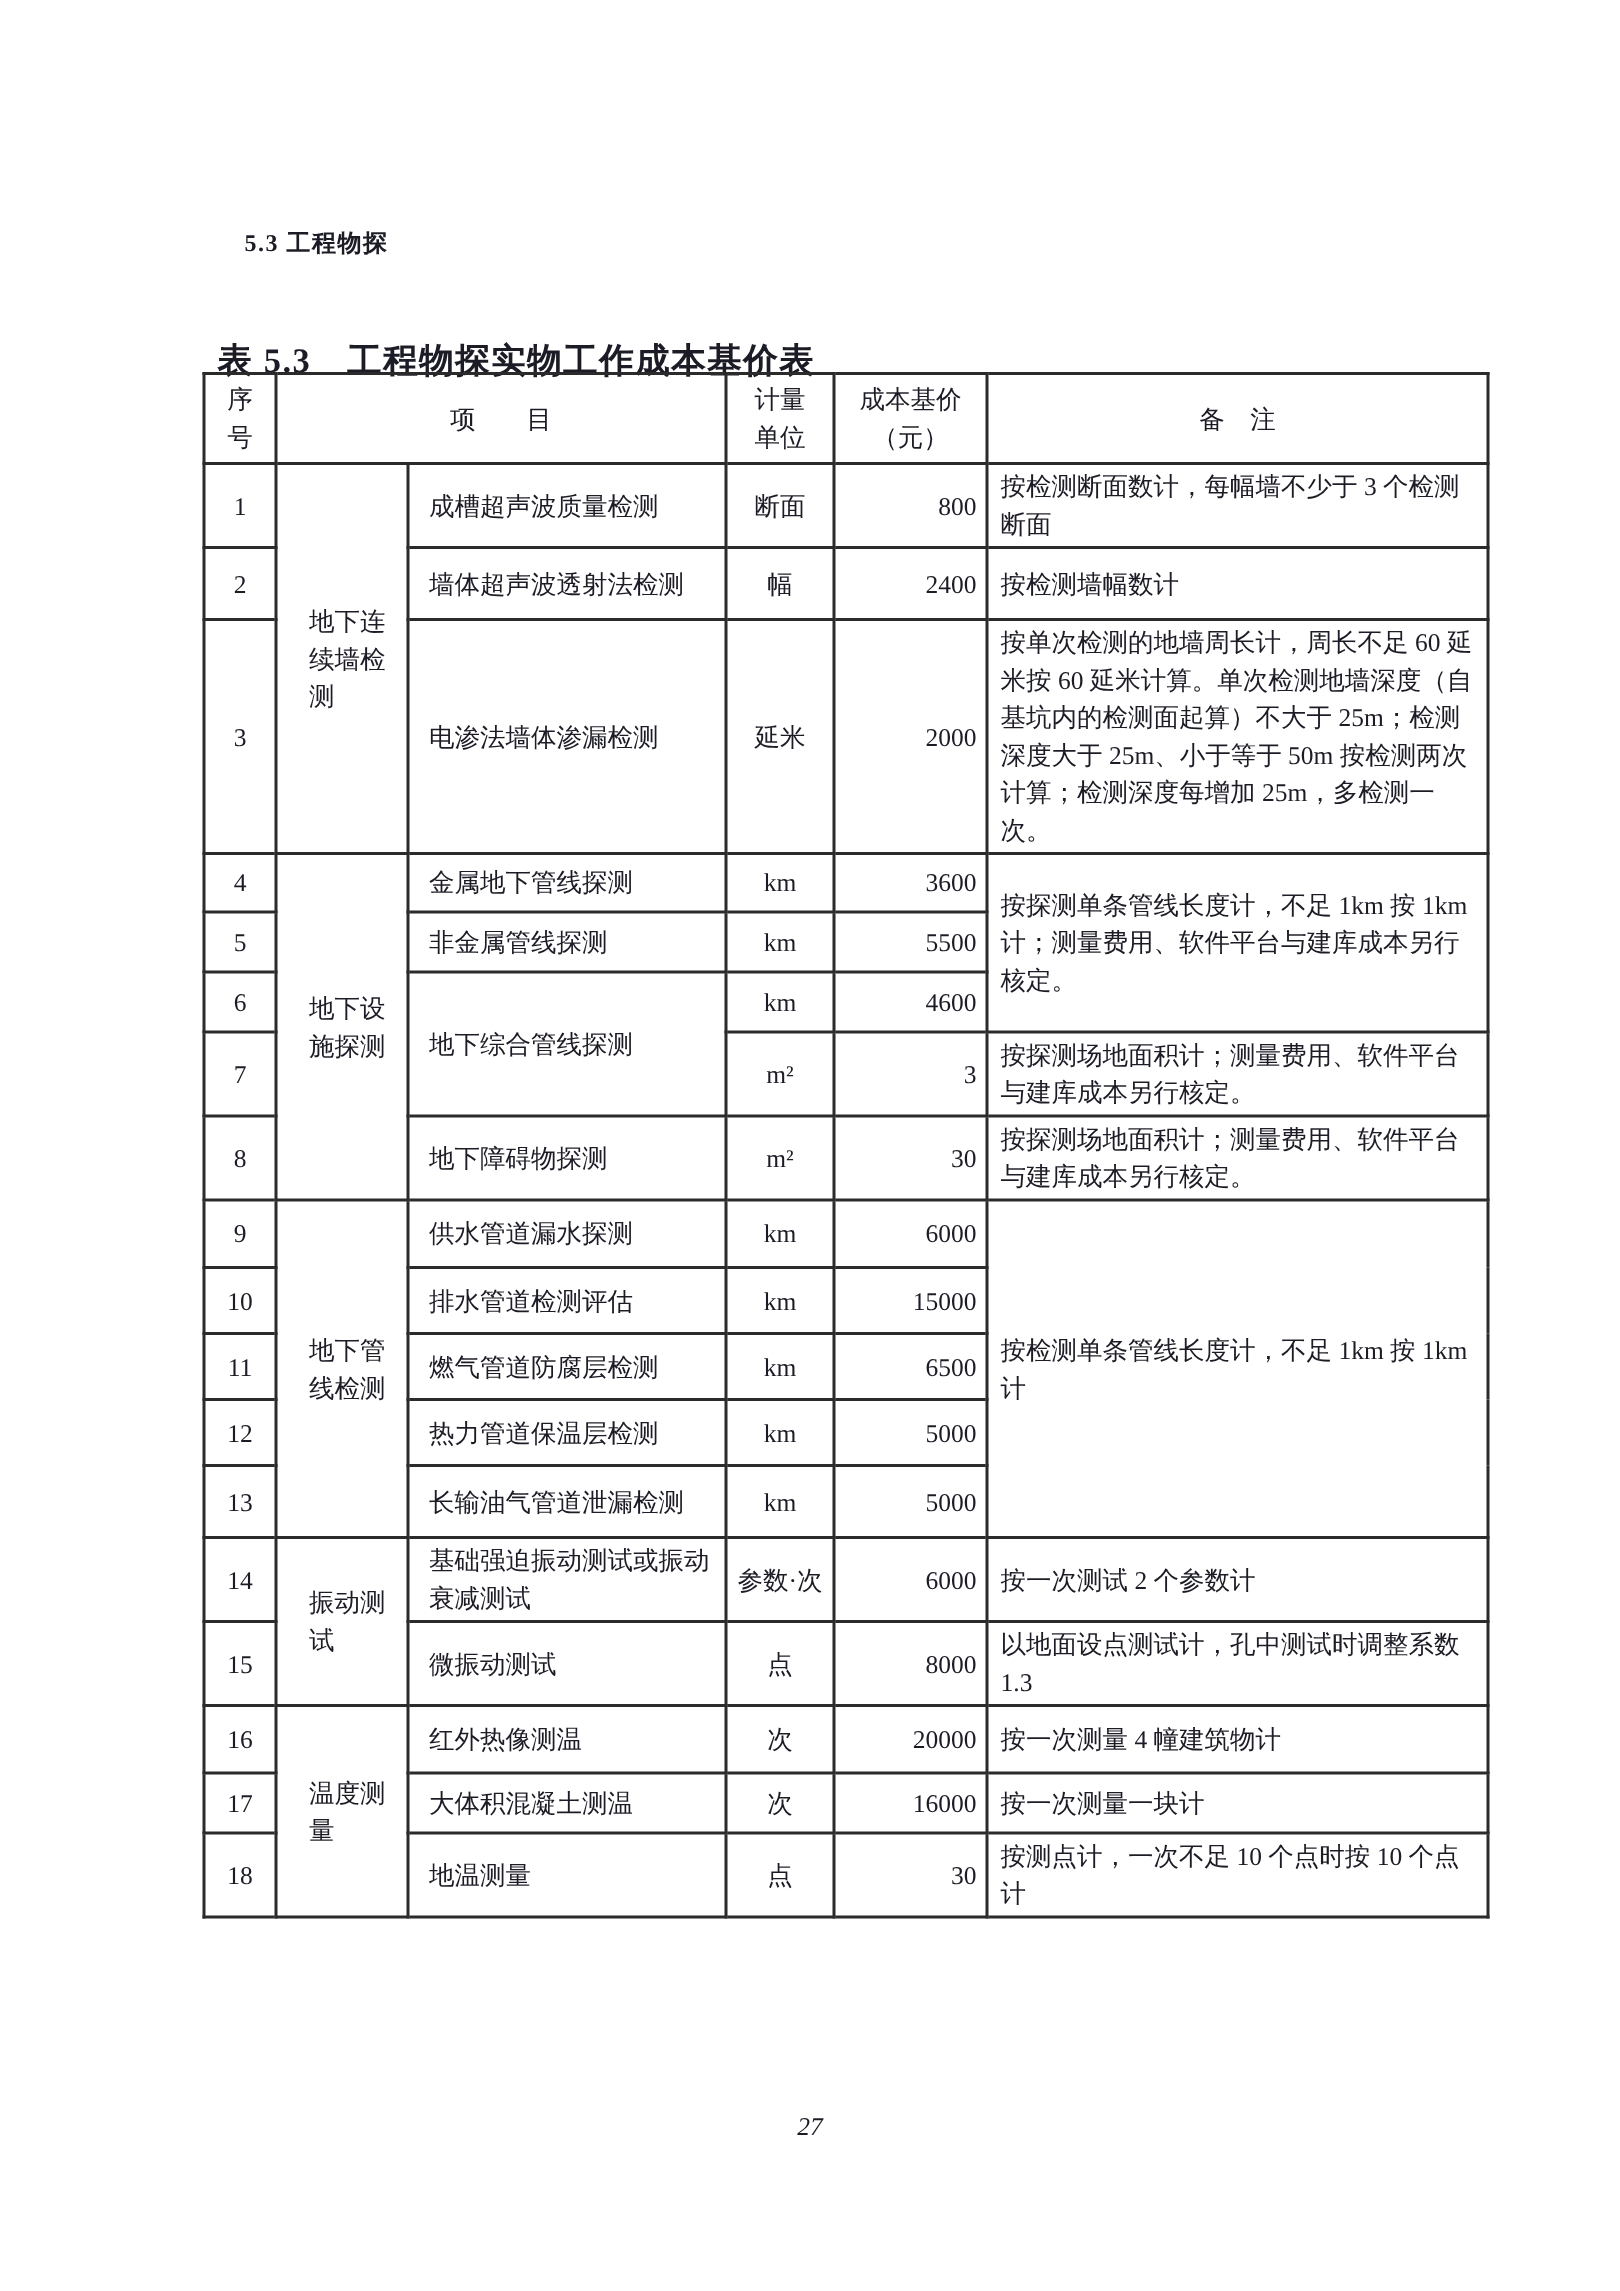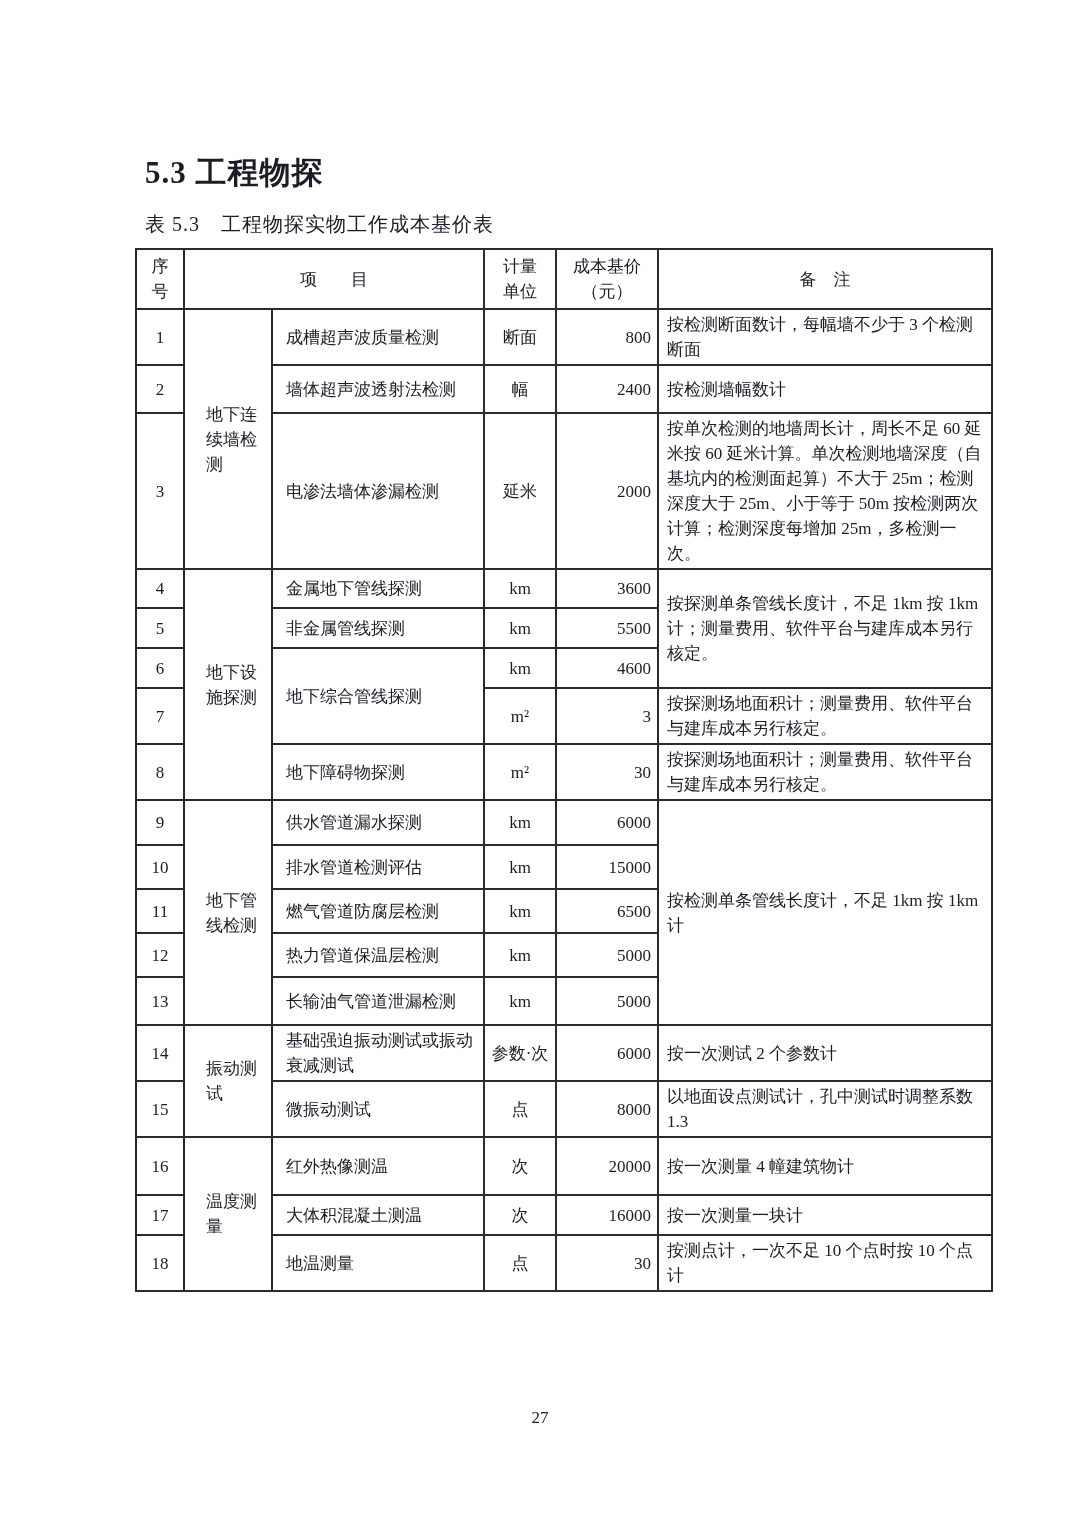--- a/index.html
+++ b/index.html
@@ -8,32 +8,32 @@
     width: 1080px;
     height: 1527px;
     position: relative;
     font-family: "Liberation Serif", "DejaVu Serif", serif;
     color: #1c1c26;
   }
   .page { position: absolute; inset: 0; }
 
   .section-heading {
     position: absolute;
-    left: 145px;
+    left: 163px;
     top: 152px;
-    font-size: 31px;
+    font-size: 16px;
     font-weight: bold;
     letter-spacing: 1px;
   }
   .table-caption {
     position: absolute;
     left: 145px;
-    top: 211px;
-    font-size: 20px;
-    font-weight: normal;
+    top: 225px;
+    font-size: 23px;
+    font-weight: bold;
     letter-spacing: 1px;
   }
 
   table.cost-table {
     position: absolute;
     left: 135px;
     top: 248px;
     width: 856px;
     border-collapse: collapse;
     table-layout: fixed;
@@ -62,20 +62,21 @@
   td.price { text-align: right; }
   td.note  { text-align: left; padding-left: 8px; padding-right: 6px; }
 
   .page-number {
     position: absolute;
     left: 0;
     top: 1408px;
     width: 100%;
     text-align: center;
     font-size: 17px;
+    font-style: italic;
   }
 </style>
 </head>
 <body>
 
 <div class="page">
 
   <div class="section-heading">5.3  工程物探</div>
   <div class="table-caption">表 5.3　工程物探实物工作成本基价表</div>
 
@@ -199,21 +200,21 @@
         <td class="note">按一次测试 2 个参数计</td>
       </tr>
       <tr style="height:48px">
         <td class="no">15</td>
         <td class="item">微振动测试</td>
         <td class="unit">点</td>
         <td class="price">8000</td>
         <td class="note">以地面设点测试计，孔中测试时调整系数 1.3</td>
       </tr>
 
-      <tr style="height:58px">
+      <tr style="height:45px">
         <td class="no">16</td>
         <td class="group" rowspan="3">温度测量</td>
         <td class="item">红外热像测温</td>
         <td class="unit">次</td>
         <td class="price">20000</td>
         <td class="note">按一次测量 4 幢建筑物计</td>
       </tr>
       <tr style="height:40px">
         <td class="no">17</td>
         <td class="item">大体积混凝土测温</td>

